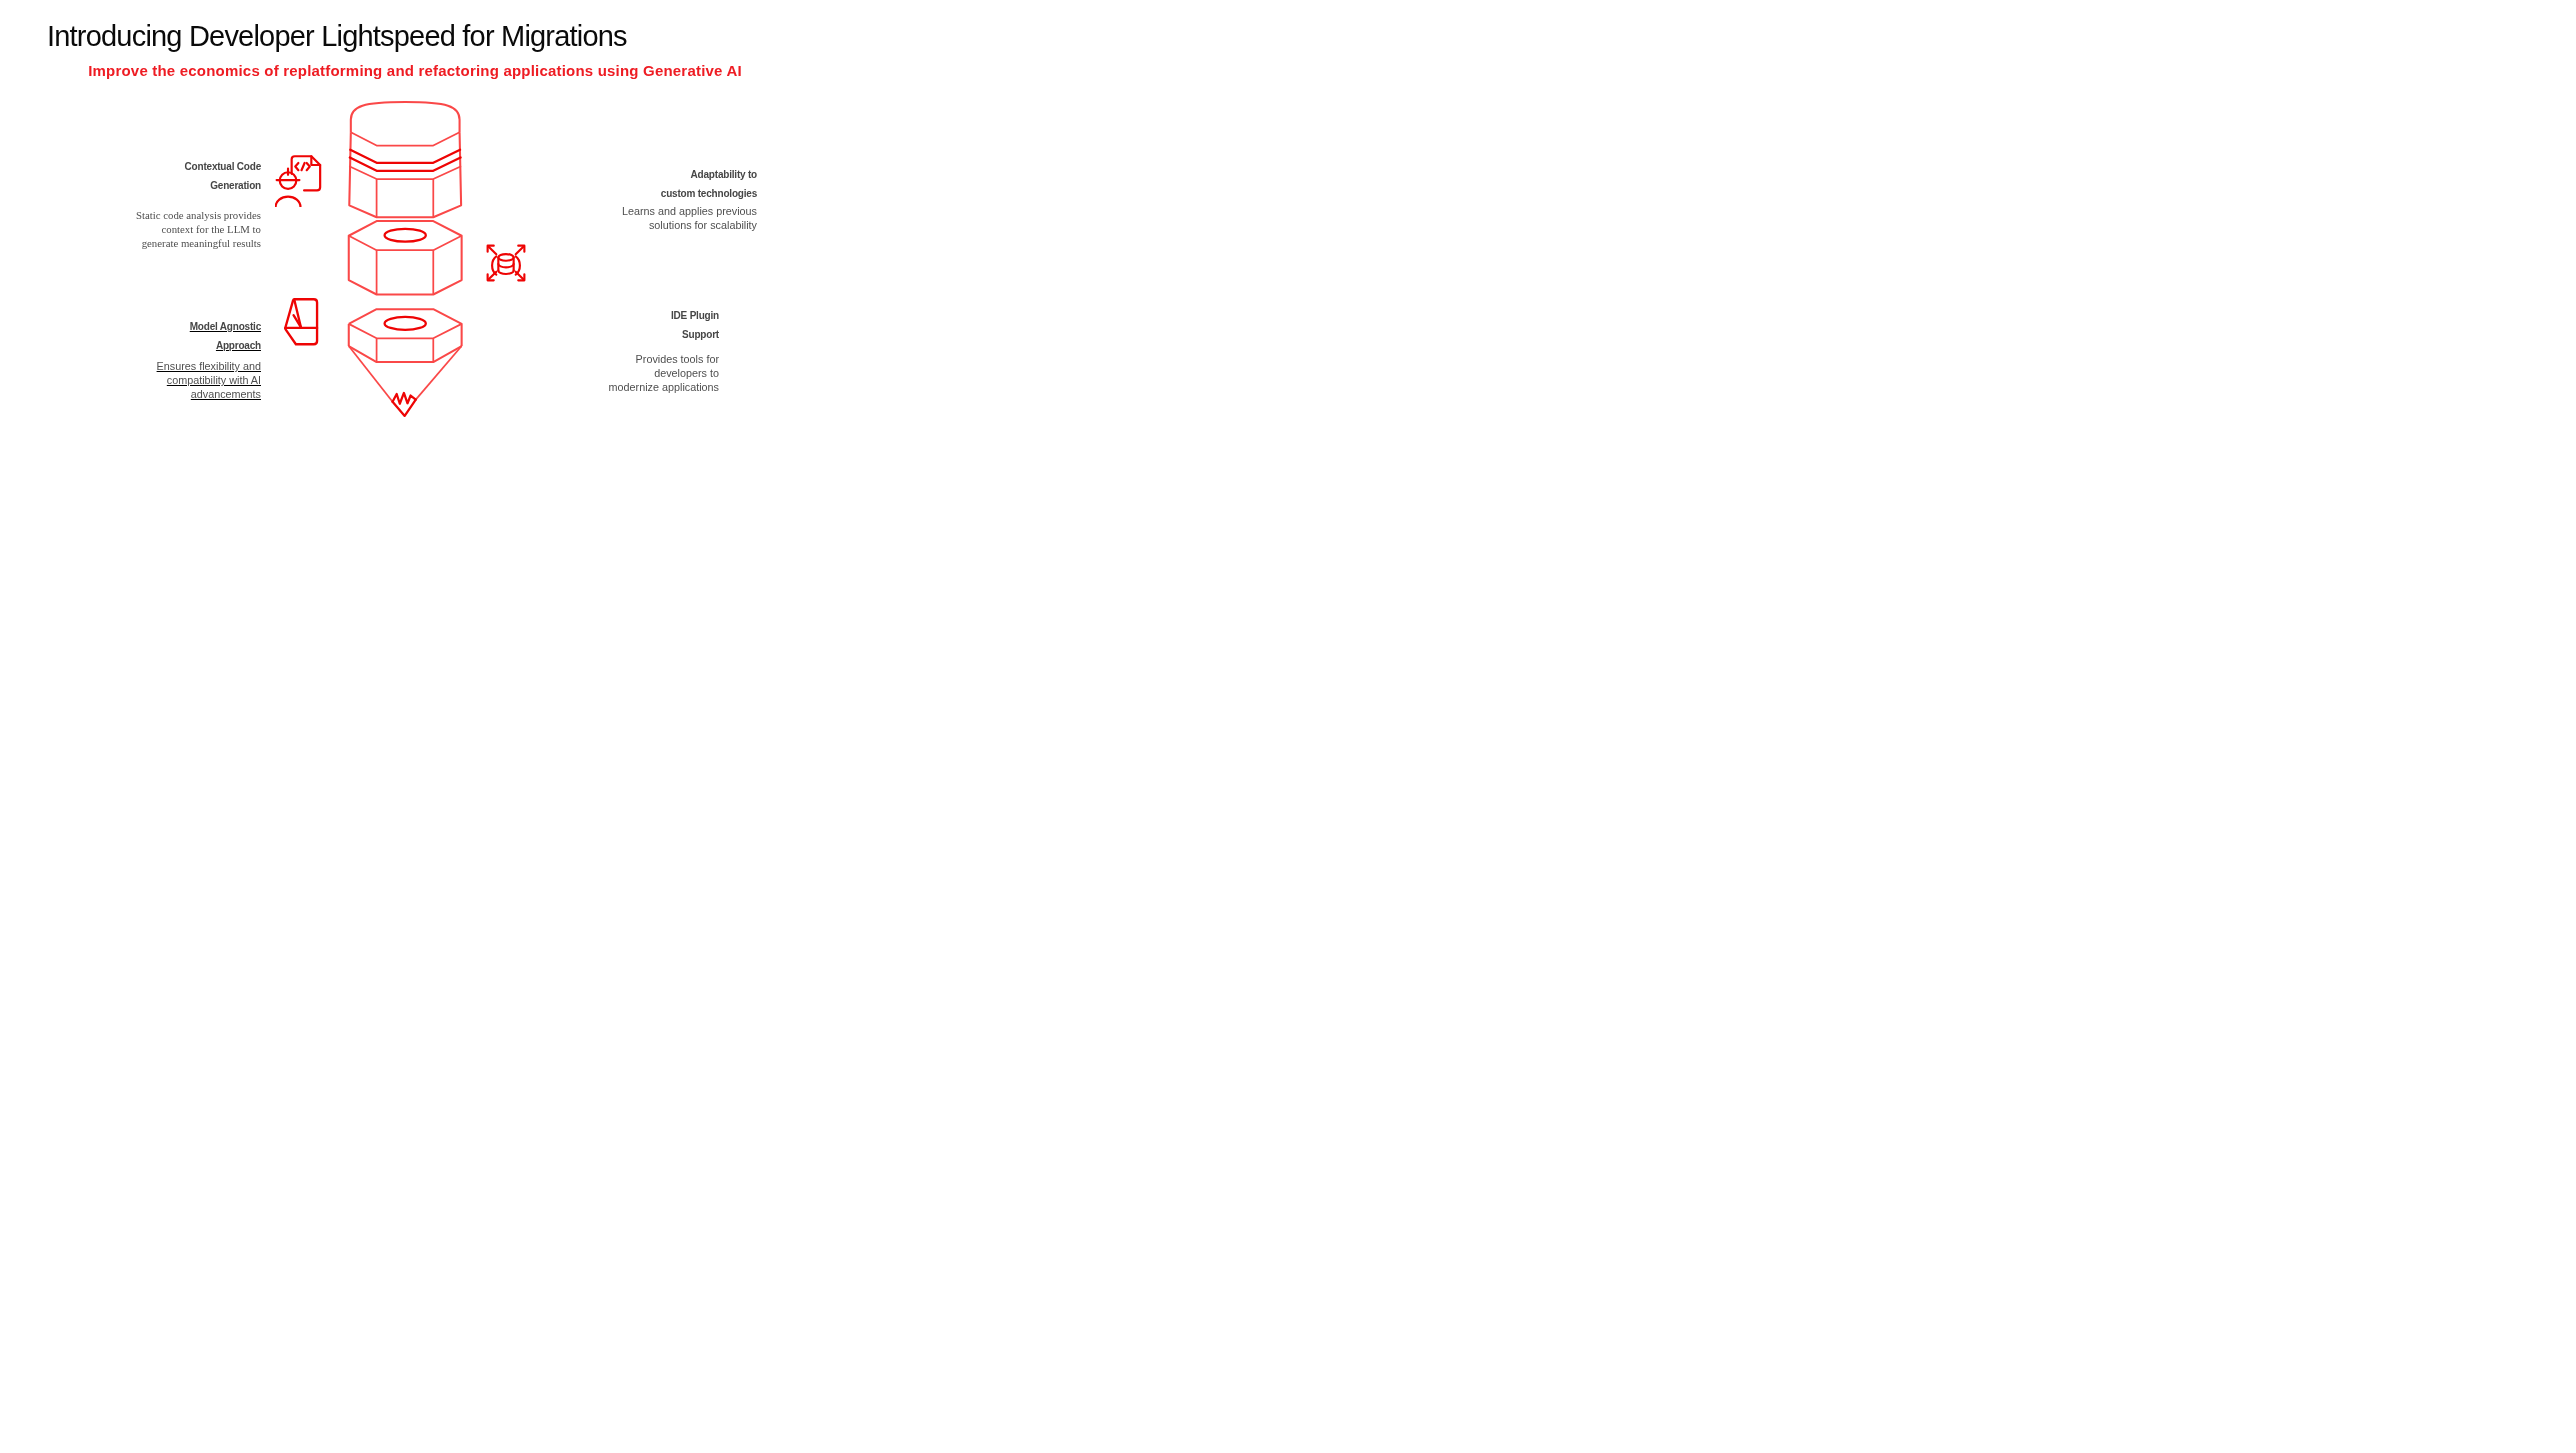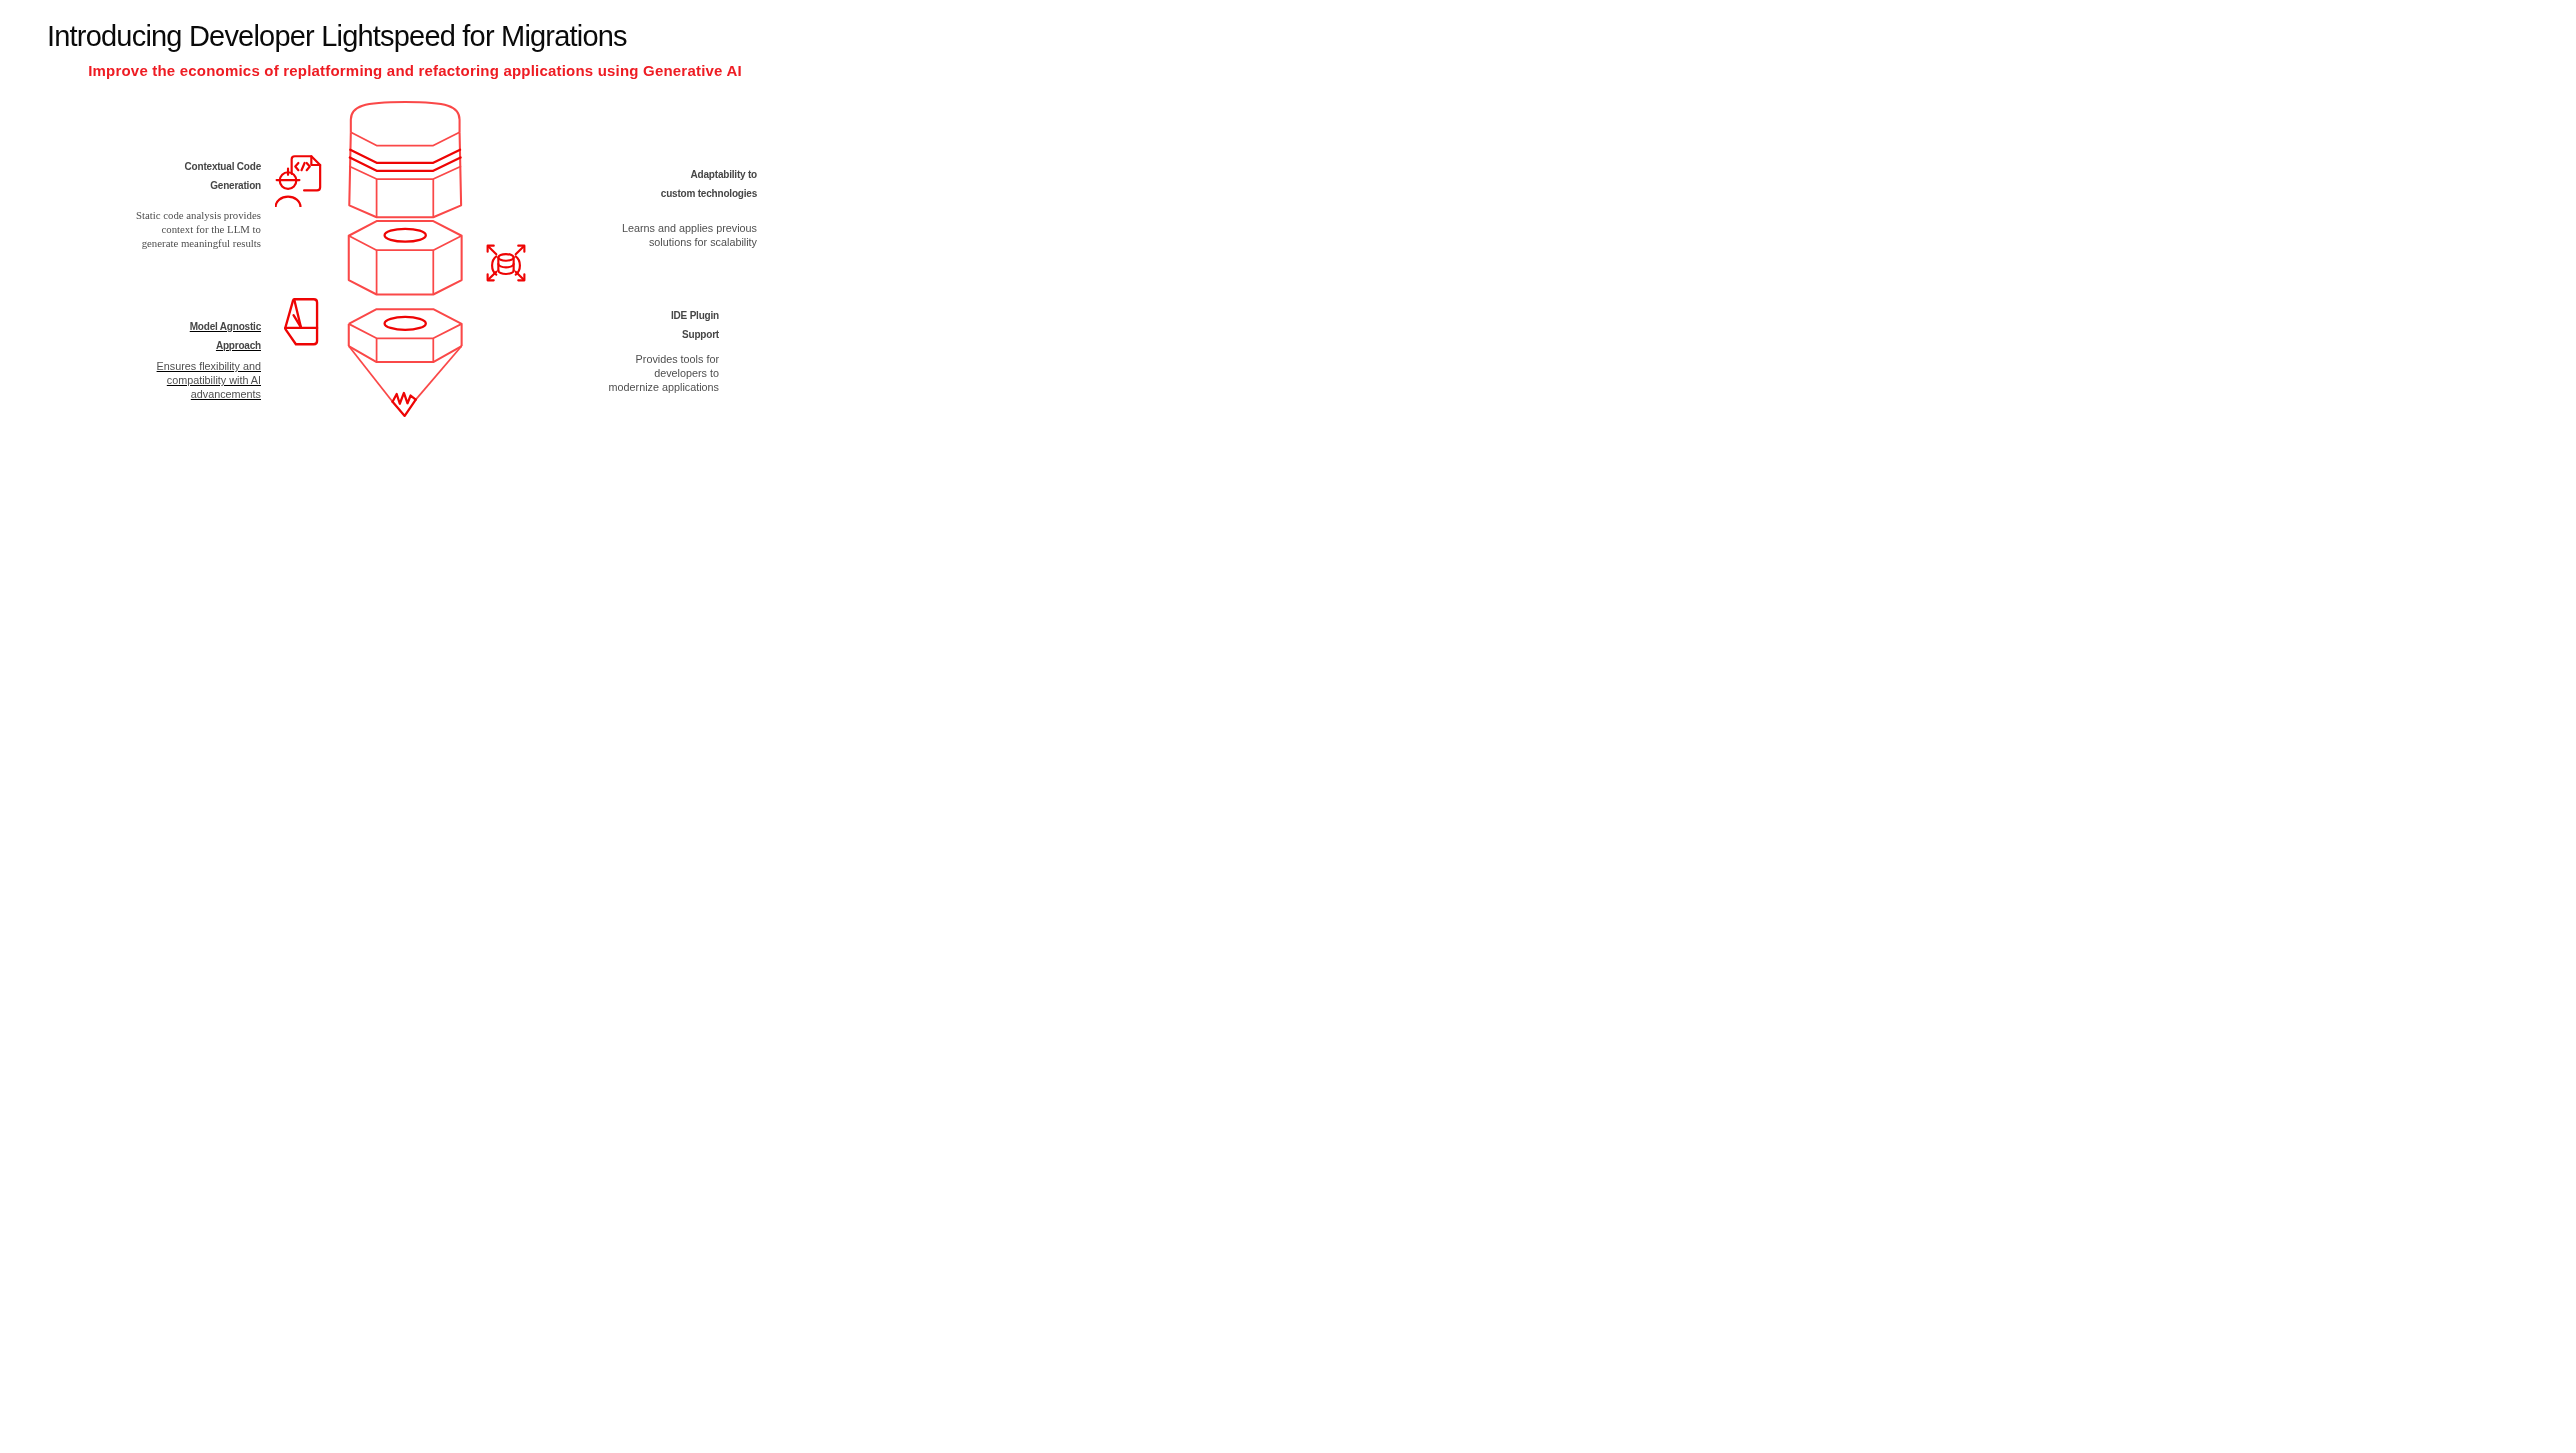--- a/index.html
+++ b/index.html
@@ -38,21 +38,21 @@
   .feature .body{
     font-size:10.8px;line-height:14px;
     color:var(--bgray);
   }
   .feature .line{display:block;}
   .al-right{text-align:right;}
   .al-left{text-align:right;}
   #feature-contextual{right:535px;top:158px;width:216px;}
   #feature-contextual .body{margin-top:13.4px;font-family:Liberation Serif, serif;}
   #feature-adaptability{left:541px;top:166px;width:216px;}
-  #feature-adaptability .body{margin-top:18px;}
+  #feature-adaptability .body{margin-top:1px;}
   #feature-model-agnostic{right:535px;top:318px;width:216px;text-decoration:underline;}
   #feature-model-agnostic .body{margin-top:4px;}
   #feature-ide-plugin{left:503px;top:307px;width:216px;}
   #feature-ide-plugin .body{margin-top:8px;}
   .icon-abs{position:absolute;}
   svg{display:block;}
   .lt{stroke:var(--line);stroke-width:3.4;fill:none;stroke-linejoin:round;}
   .lt4{stroke:var(--line);stroke-width:4;fill:none;stroke-linejoin:round;}
   .st{stroke:var(--accent);stroke-width:4.4;fill:none;stroke-linejoin:round;stroke-linecap:round;}
   .ic{stroke:var(--accent);stroke-width:4.2;fill:none;stroke-linejoin:round;stroke-linecap:round;}

